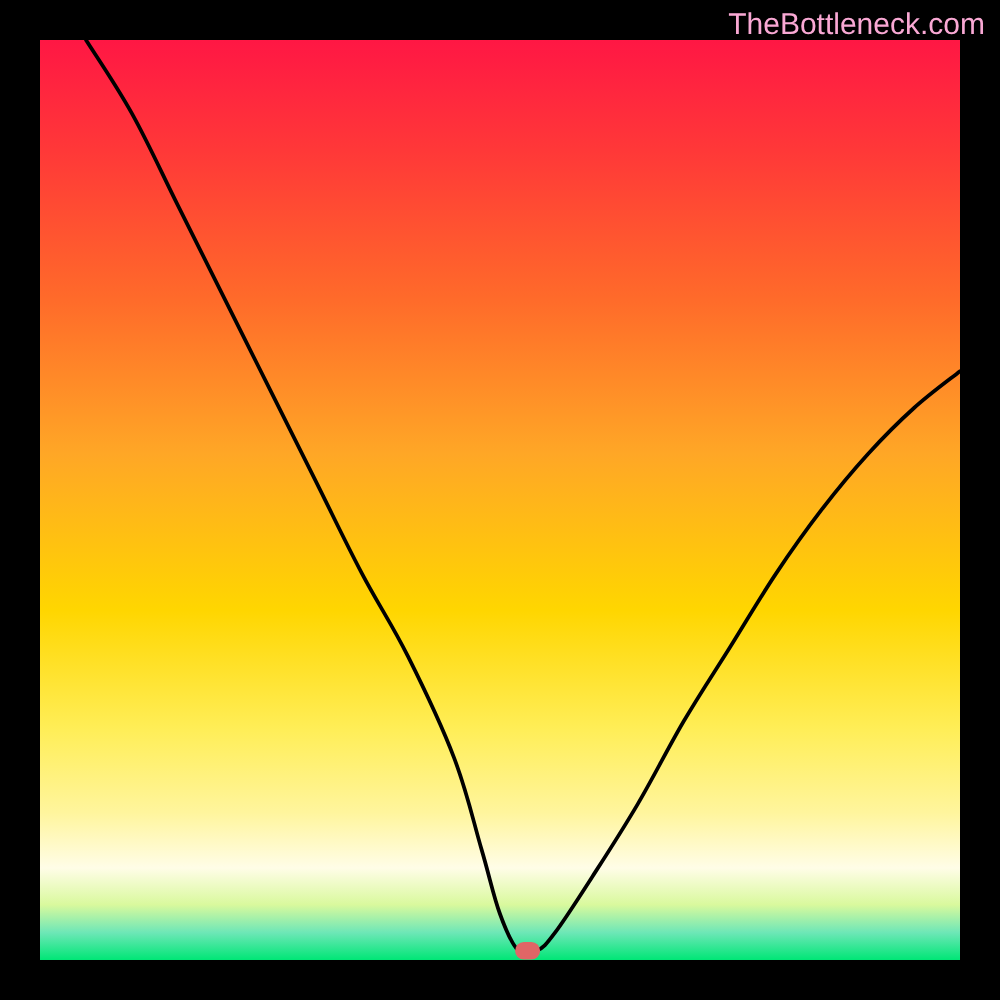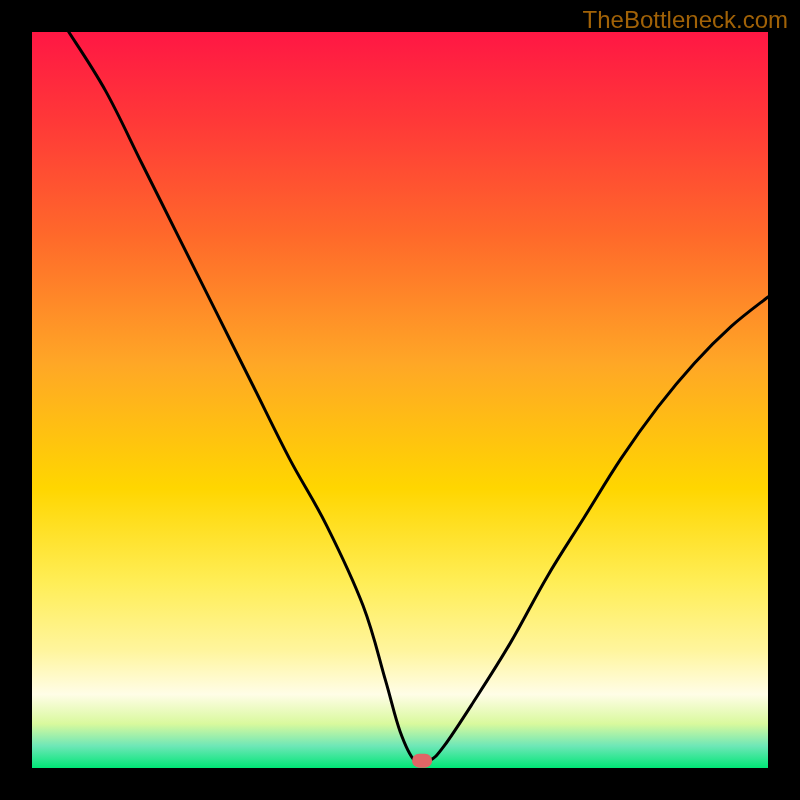--- a/index.html
+++ b/index.html
@@ -18,21 +18,21 @@
   }
   svg {
     display: block;
   }
   .watermark {
     position: absolute;
     top: 6px;
     right: 12px;
     font-size: 24px;
     font-weight: 500;
-    color: #a16207;
+    color: #f9a8d4;
     letter-spacing: 0px;
     user-select: none;
   }
 </style>
 </head>
 <body>
 
 <div class="chart-wrap">
   <svg id="chart-svg" width="800" height="800" viewBox="0 0 800 800">
     <defs>

